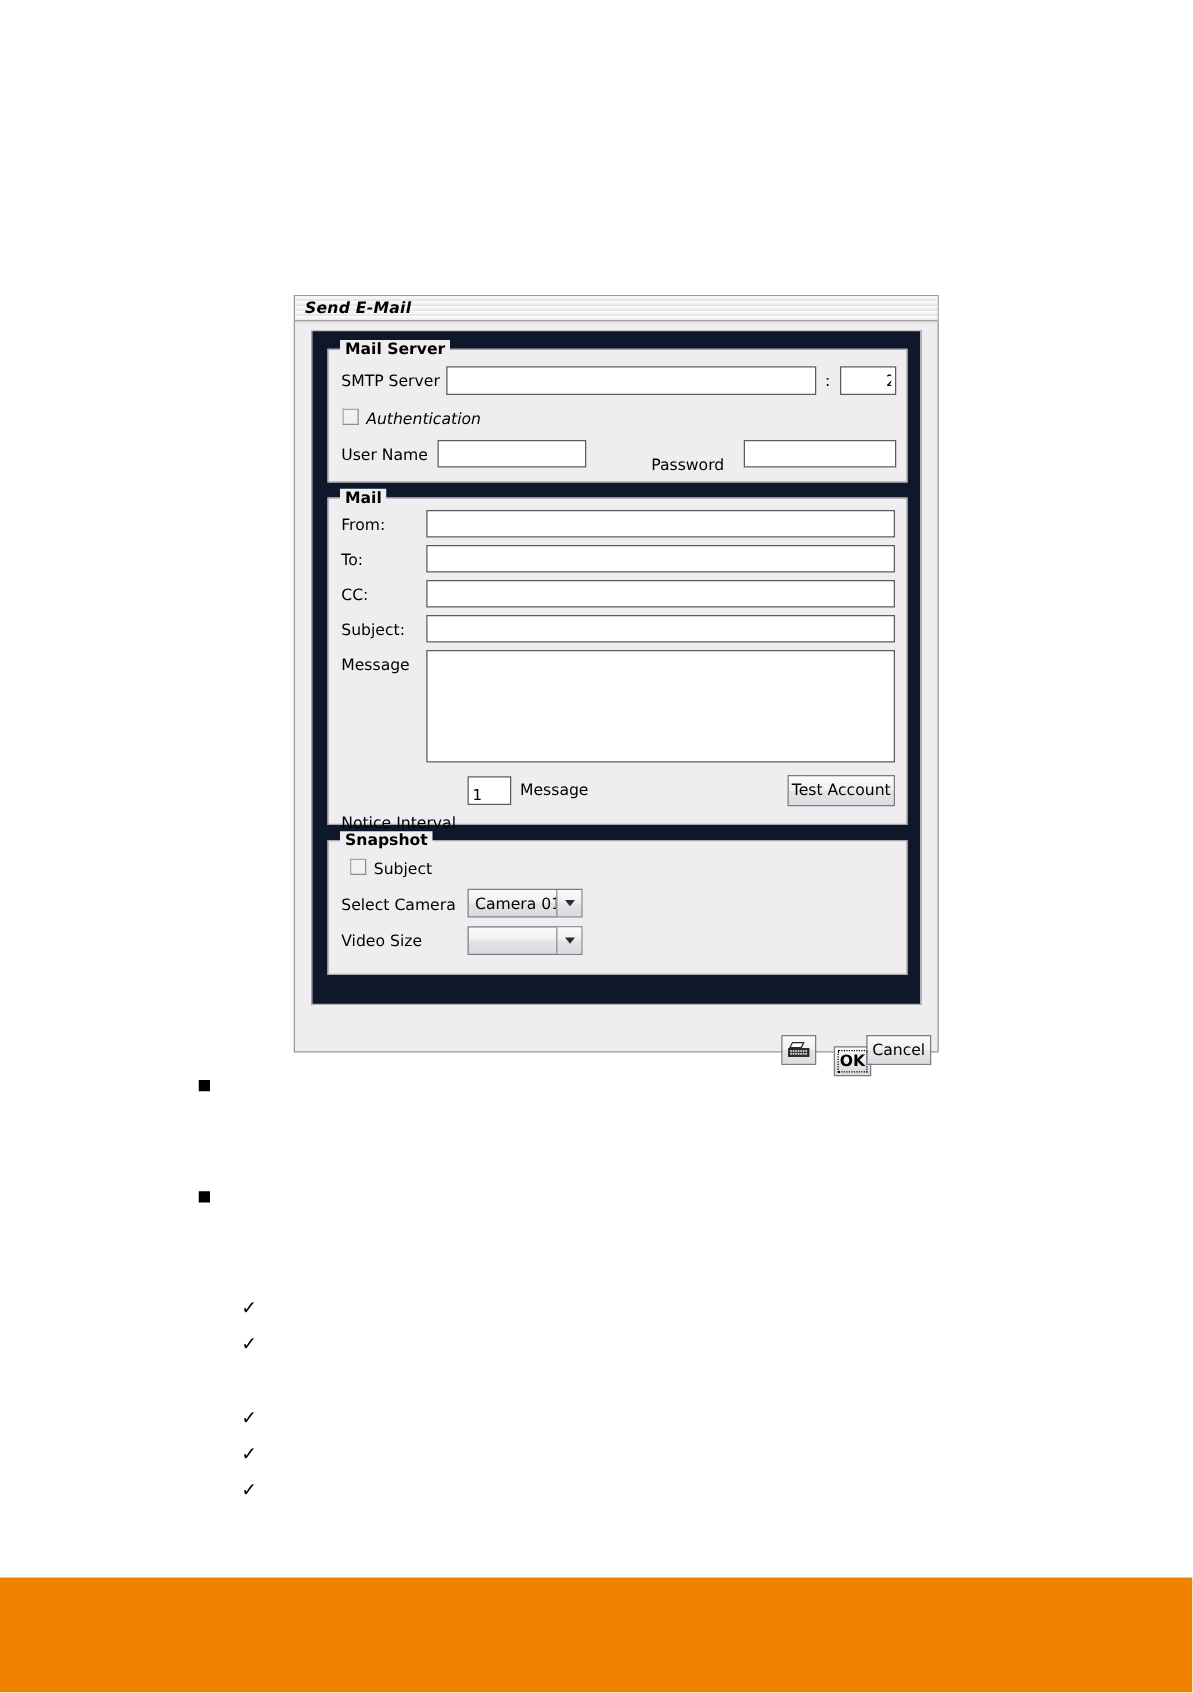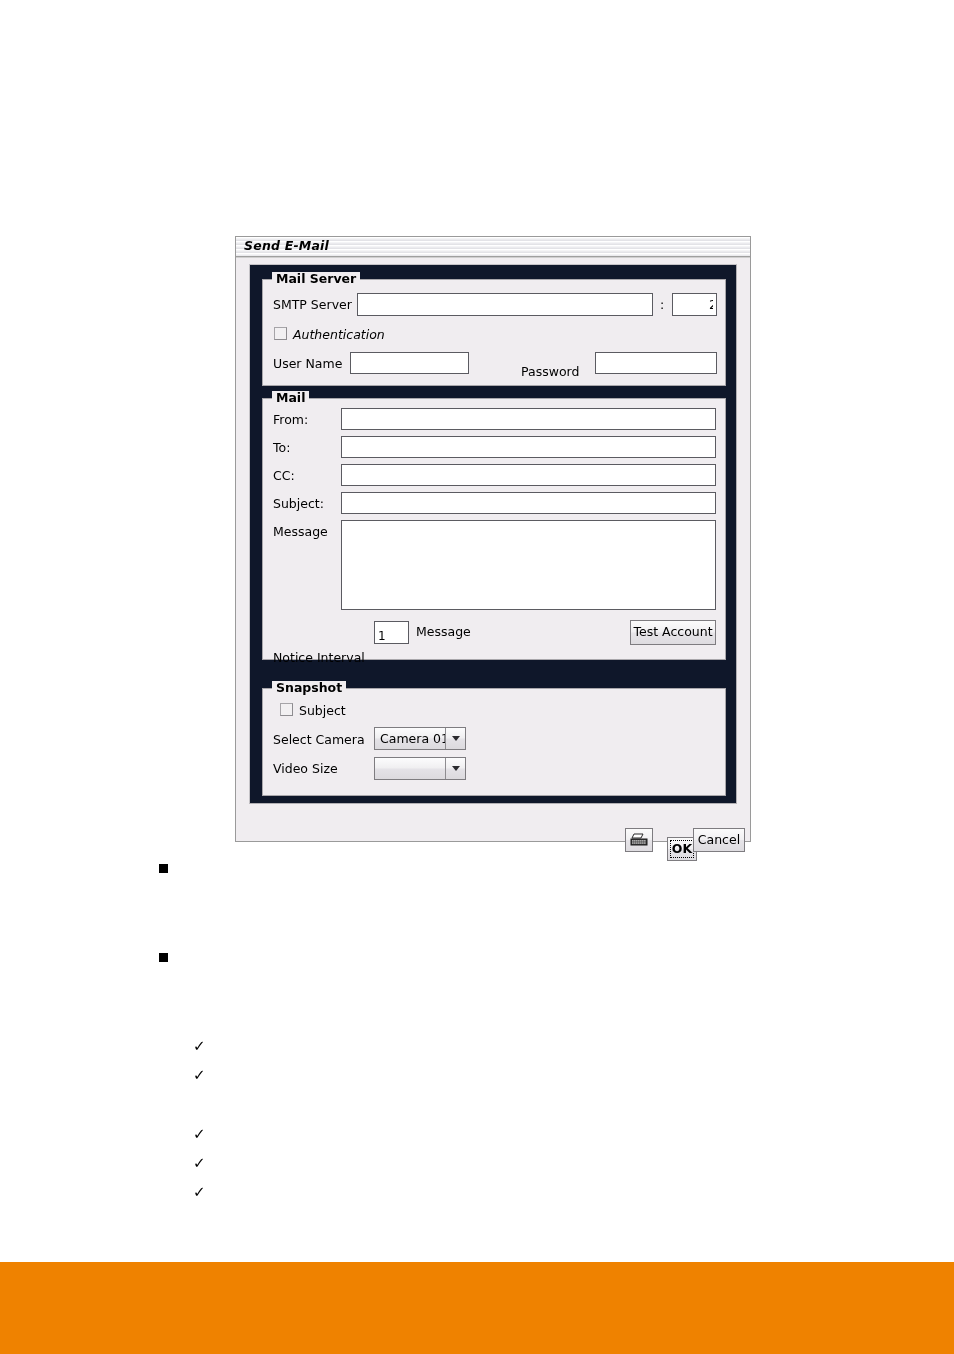--- a/index.html
+++ b/index.html
@@ -113,21 +113,21 @@
     background: #f0edf0;
     padding: 0 4px;
     font-size: 12.5px;
     font-weight: bold;
     color: #000;
     line-height: 14px;
   }
 
   #group-mail-server { left: 12px; top: 14px; width: 464px; height: 107px; }
   #group-mail        { left: 12px; top: 133px; width: 464px; height: 262px; }
-  #group-snapshot    { left: 12px; top: 407px; width: 464px; height: 108px; margin-top: 16px; }
+  #group-snapshot    { left: 12px; top: 407px; width: 464px; height: 108px; }
 
   
   .lbl {
     position: absolute;
     font-size: 12.5px;
     color: #000;
     line-height: 14px;
     white-space: nowrap;
   }
 

